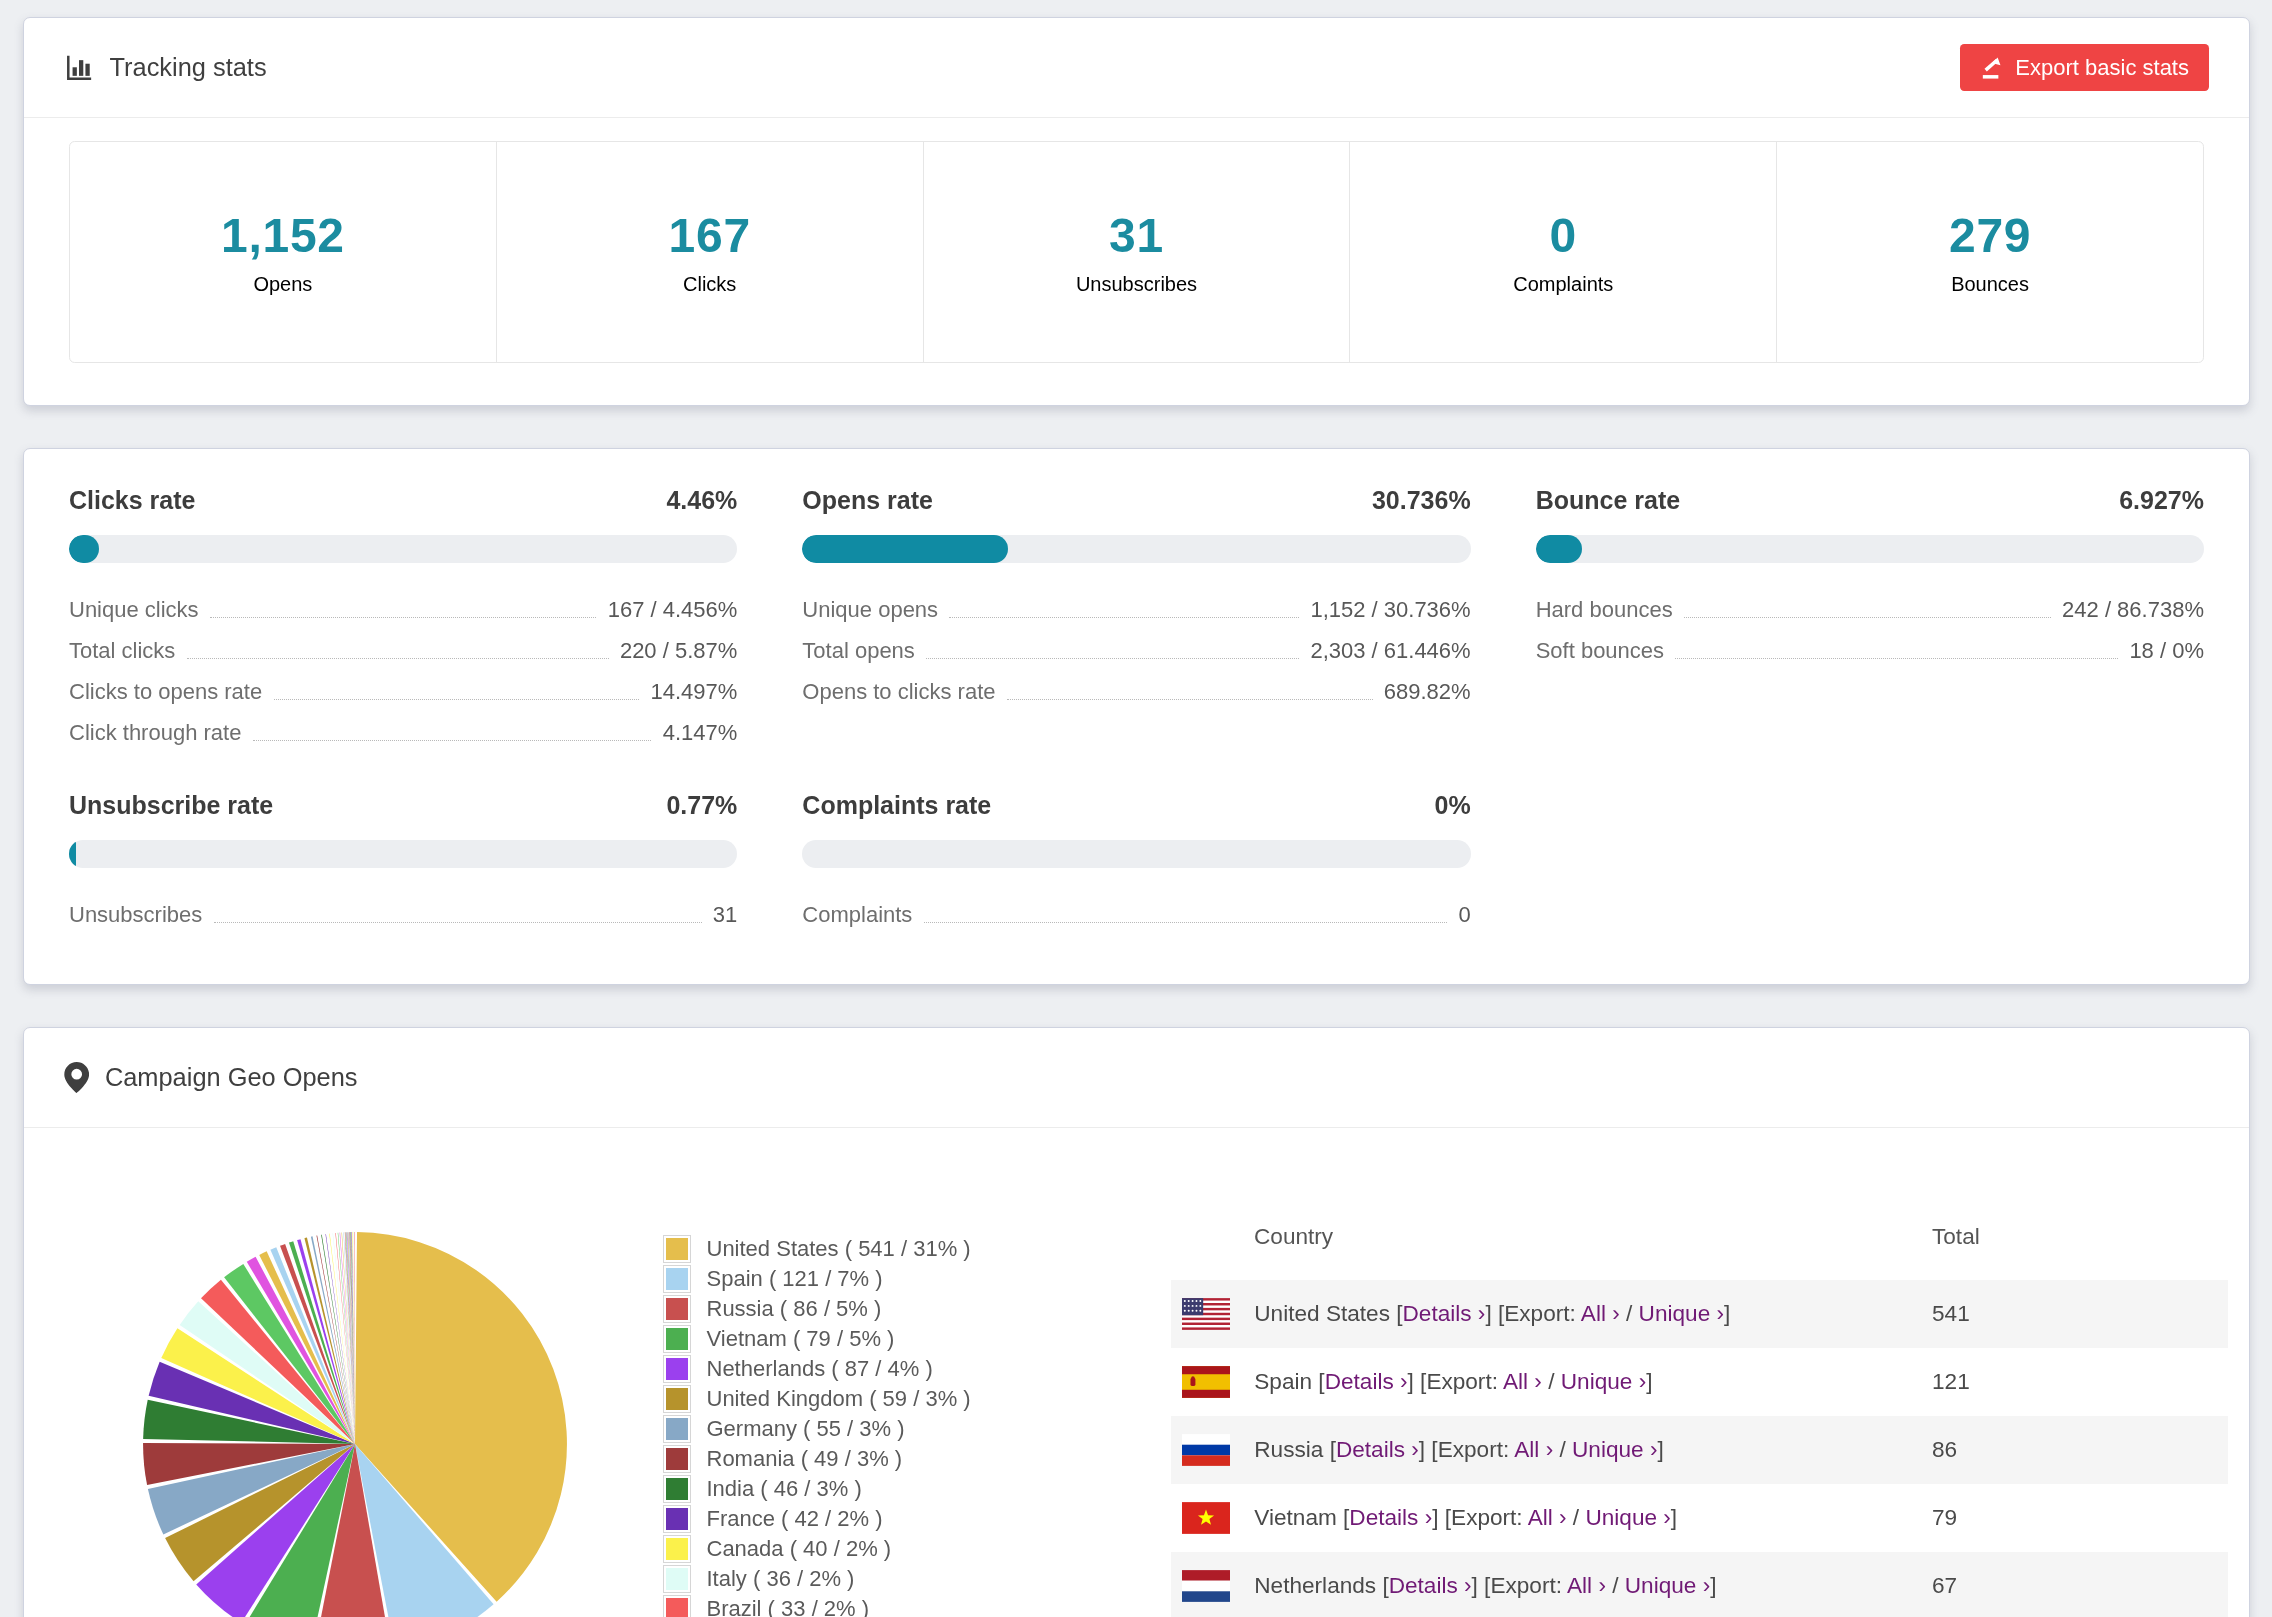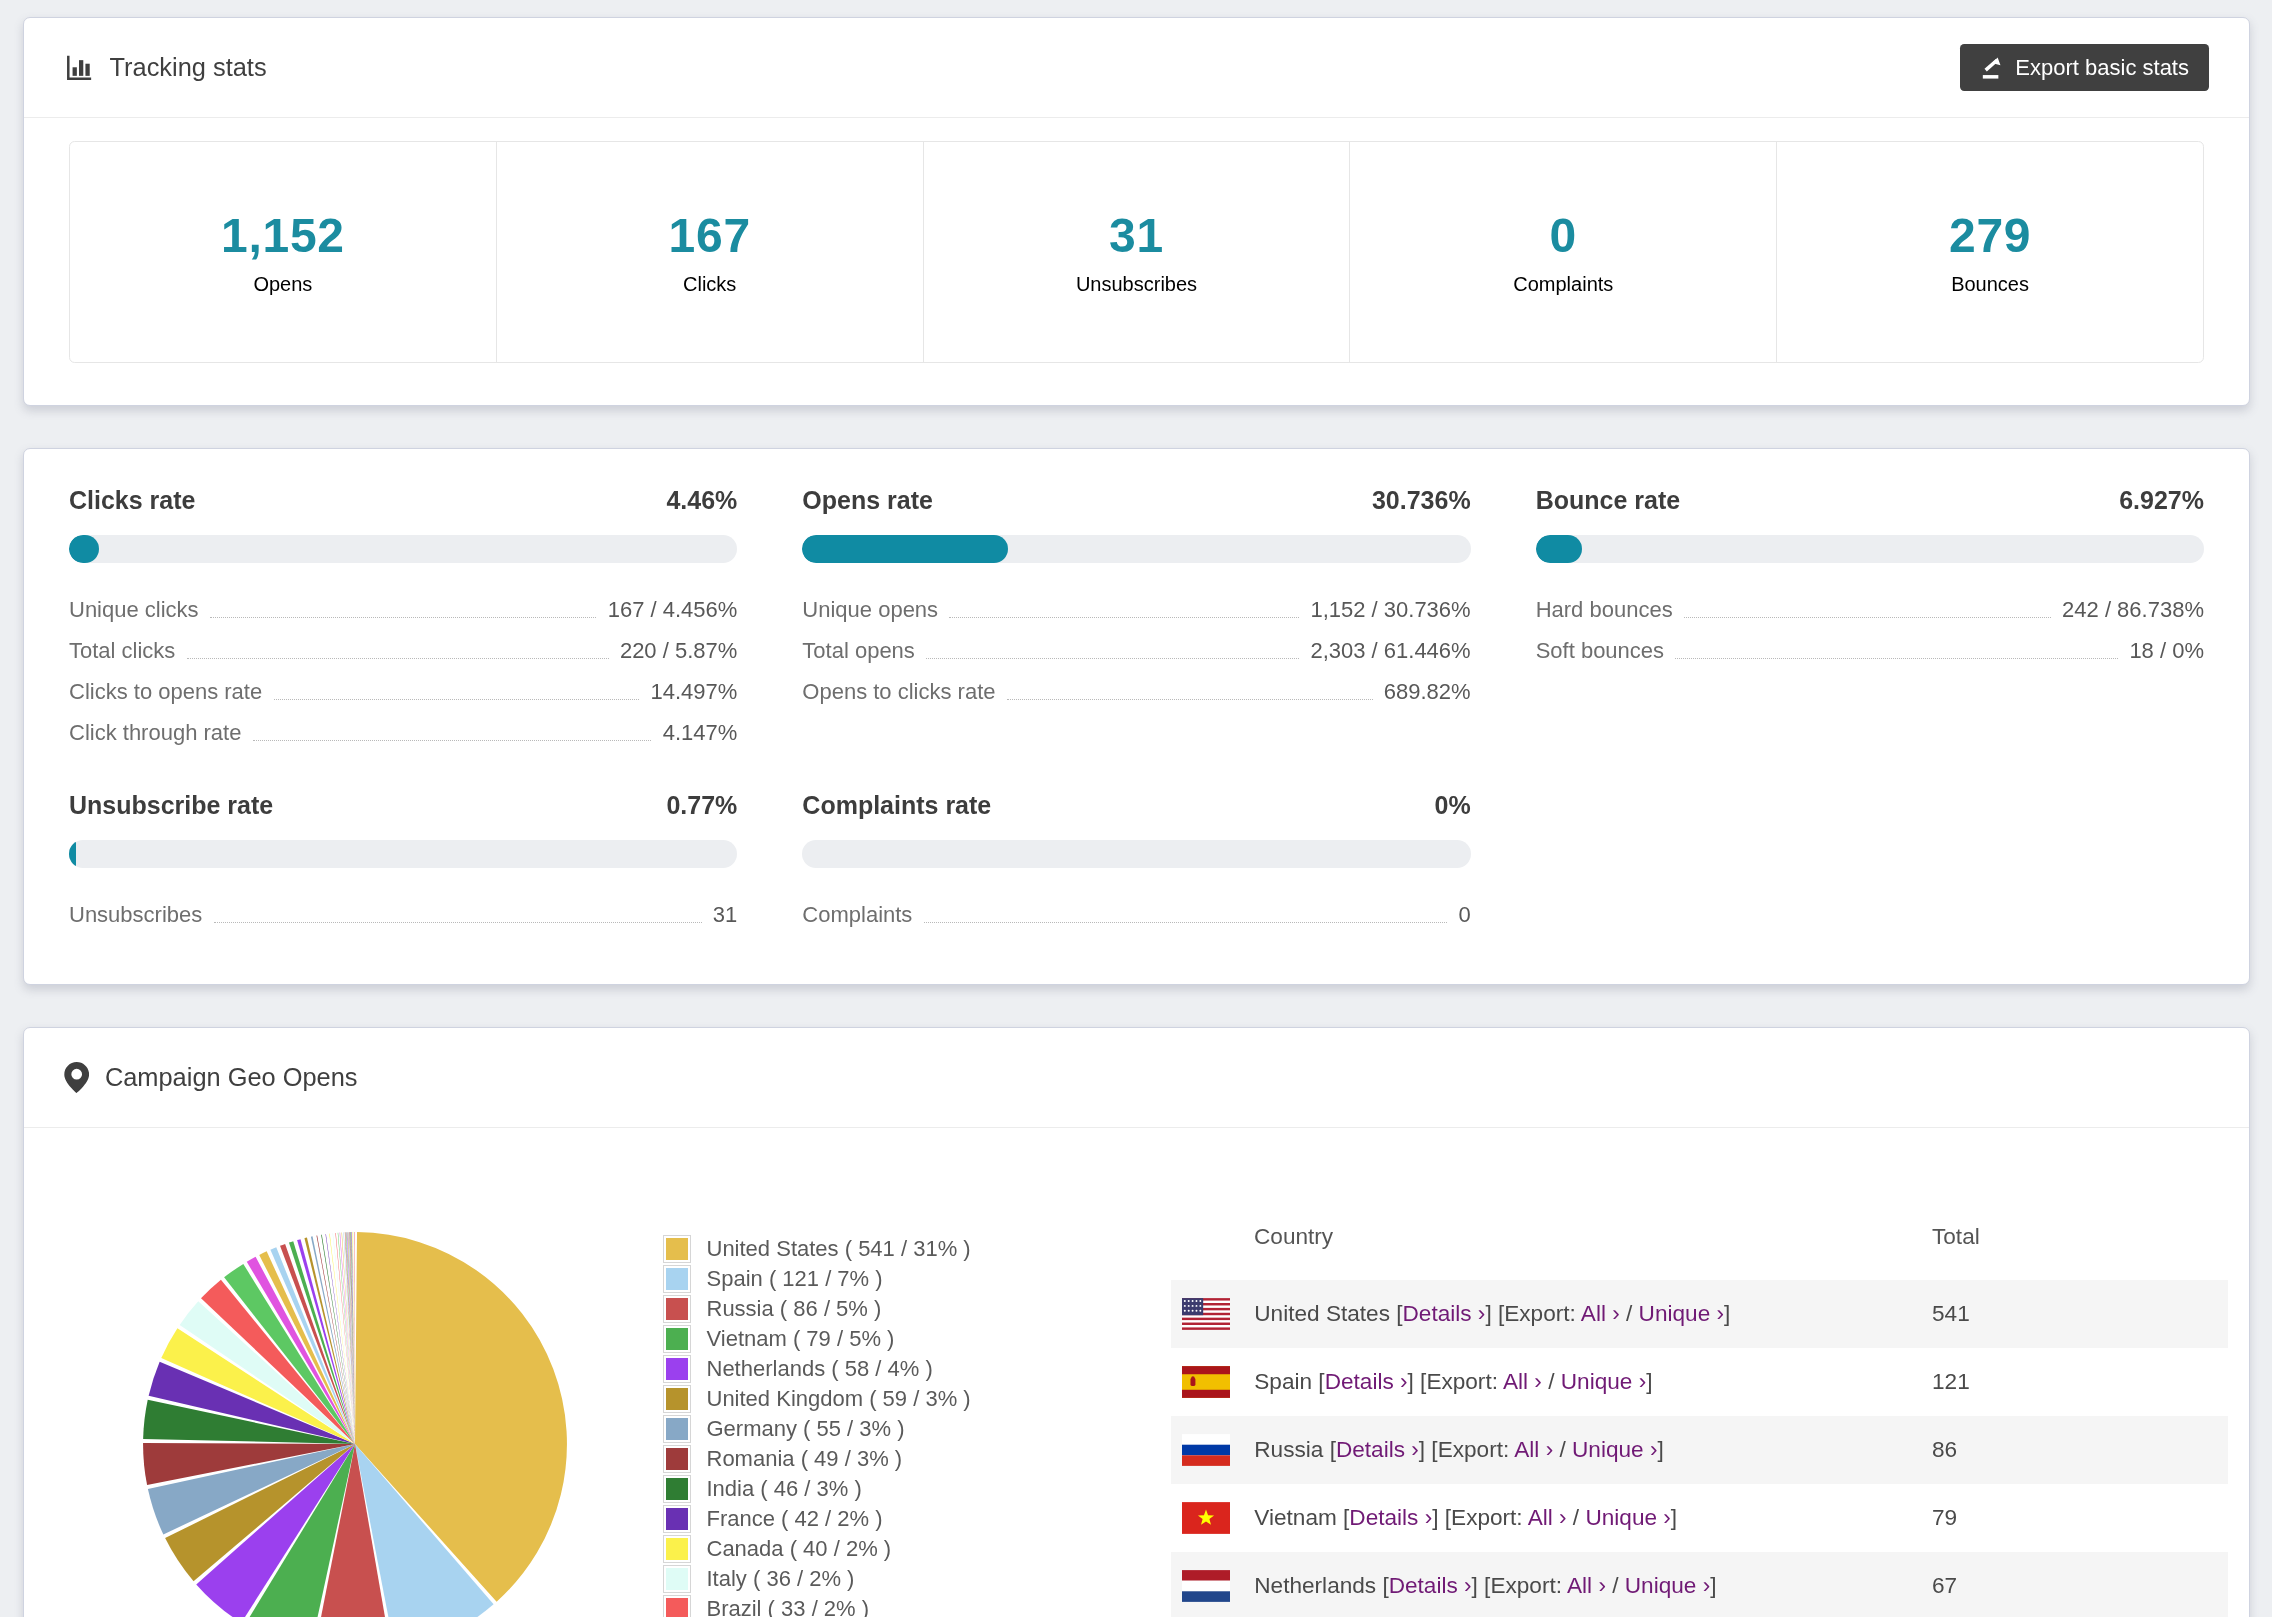--- a/index.html
+++ b/index.html
@@ -21,21 +21,21 @@
   .card-header {
     height: 100px;
     display: flex; align-items: center;
     padding: 0 40px;
     border-bottom: 1.4px solid #ececec;
     font-size: 25.4px; color: #3f3f3f;
   }
   .card-header .hicon { margin-right: 15.5px; display: inline-flex; }
   .btn-export {
     margin-left: auto;
-    background: #404040; color: #fff;
+    background: #ef4444; color: #fff;
     border: none; border-radius: 4.2px;
     height: 47px; padding: 0 20px;
     font-size: 22px; font-family: inherit;
     display: inline-flex; align-items: center; gap: 11.3px;
     cursor: pointer;
   }
   .card1-body { padding: 22.6px 45px 42px; }
   .summary-box {
     border: 0.7px solid #e6e6e6; border-radius: 5.6px;
     height: 222px; display: flex;
@@ -330,21 +330,21 @@
           <div class="legend-item">
             <span class="sw">
               <div style="background: rgb(76, 175, 80);"></div>
             </span>
             <span class="legend-text">Vietnam ( 79 / 5% )</span>
           </div>
           <div class="legend-item">
             <span class="sw">
               <div style="background: rgb(155, 64, 238);"></div>
             </span>
-            <span class="legend-text">Netherlands ( 58 / 4% )</span>
+            <span class="legend-text">Netherlands ( 87 / 4% )</span>
           </div>
           <div class="legend-item">
             <span class="sw">
               <div style="background: rgb(182, 147, 44);"></div>
             </span>
             <span class="legend-text">United Kingdom ( 59 / 3% )</span>
           </div>
           <div class="legend-item">
             <span class="sw">
               <div style="background: rgb(135, 168, 198);"></div>

